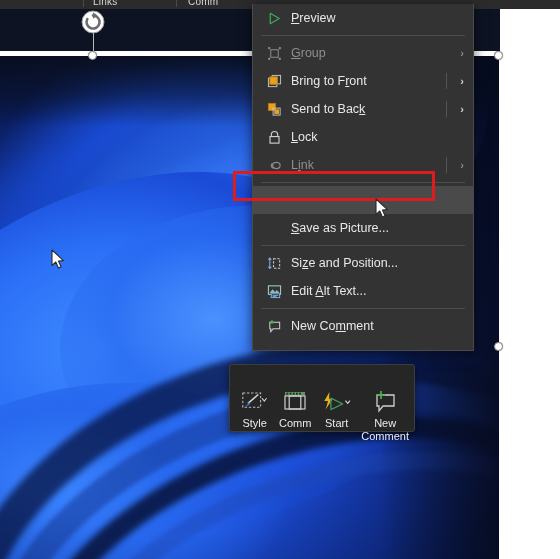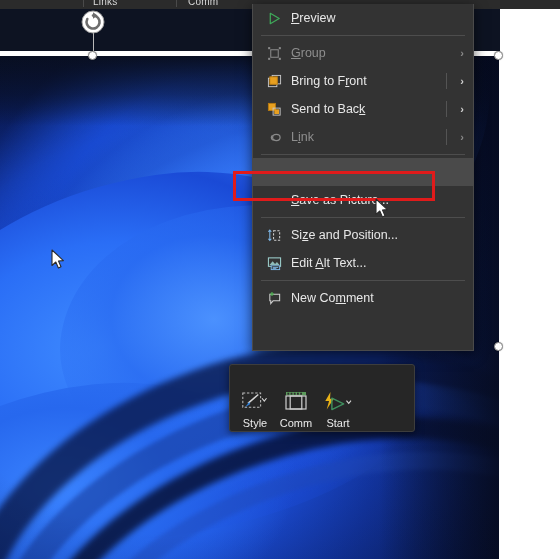--- a/index.html
+++ b/index.html
@@ -289,20 +289,29 @@
           <rect x="1.5" y="1.5" width="7.5" height="7.5" fill="#e8a020" stroke="#b87a10" stroke-width="1"></rect>
           <rect x="6.5" y="6.5" width="7.5" height="7.5" fill="none" stroke="#c8c8c8" stroke-width="1"></rect>
           <rect x="7.8" y="7.8" width="5" height="5" fill="#e8a020"></rect>
         </svg>
       </span>
       <span class="lbl">Send to Bac<u>k</u></span>
       <span class="vsep"></span>
       <span class="arrow">›</span>
     </div>
 
+    <div class="mi">
+      <span class="ic">
+        <svg width="15" height="15" viewBox="0 0 16 16">
+          <path d="M4.6 7 V5 a3.4 3.4 0 0 1 6.8 0 V7" fill="none" stroke="#d0d0d0" stroke-width="1.2"></path>
+          <rect x="3.2" y="7" width="9.6" height="7" fill="none" stroke="#d0d0d0" stroke-width="1.2"></rect>
+        </svg>
+      </span>
+      <span class="lbl"><u>L</u>ock</span>
+    </div>
 
     <div class="mi disabled">
       <span class="ic">
         <svg width="16" height="15" viewBox="0 0 17 16">
           <path d="M7 5.5 a3 3 0 0 0 0 5 h2" fill="none" stroke="#8a8a8a" stroke-width="1.3"></path>
           <ellipse cx="11" cy="8" rx="4" ry="3.3" fill="none" stroke="#8a8a8a" stroke-width="1.3"></ellipse>
         </svg>
       </span>
       <span class="lbl">L<u>i</u>nk</span>
       <span class="vsep"></span>
@@ -391,20 +400,30 @@
       <span class="mb-ico">
         <svg width="32" height="24" viewBox="0 0 34 24">
           <path d="M9 1.5 L3.5 11 L7.5 11 L5 20 L12.5 8.5 L8.5 8.5 Z" fill="#e8b117"></path>
           <path d="M10.5 8 L23 14 L10.5 20 Z" fill="none" stroke="#3f8f5f" stroke-width="1.5" stroke-linejoin="round"></path>
           <path d="M26 10.5 l2.4 3 2.4 -3" fill="none" stroke="#d5d5d5" stroke-width="1.2"></path>
         </svg>
       </span>
       <span class="mb-cap">Start</span>
     </div>
 
+    <div class="mb-item comment">
+      <span class="mb-ico">
+        <svg width="26" height="24" viewBox="0 0 26 24">
+          <path d="M5 5 H22 V16 H11 L7 21 V16 H5 Z" fill="none" stroke="#cfcfcf" stroke-width="1.3"></path>
+          <path d="M9 1 V9 M5 5 H13" stroke="#4caf50" stroke-width="1.7"></path>
+        </svg>
+      </span>
+      <span class="mb-cap" style="white-space:pre-line">New
+Comment</span>
+    </div>
   </div>
 
   <svg class="cursor" style="left:375px; top:198px;" width="15" height="22" viewBox="0 0 15 22">
     <path d="M1 1 L1 16.5 L4.8 13 L7.4 19 L10 17.8 L7.5 12 L12.4 11.6 Z" fill="#ffffff" stroke="#2b2b2b" stroke-width="1.1" stroke-linejoin="round"></path>
   </svg>
 
   <svg class="cursor" style="left:51px; top:249px;" width="15" height="22" viewBox="0 0 15 22">
     <path d="M1 1 L1 16.5 L4.8 13 L7.4 19 L10 17.8 L7.5 12 L12.4 11.6 Z" fill="#ffffff" stroke="#2b2b2b" stroke-width="1.1" stroke-linejoin="round"></path>
   </svg>
 

